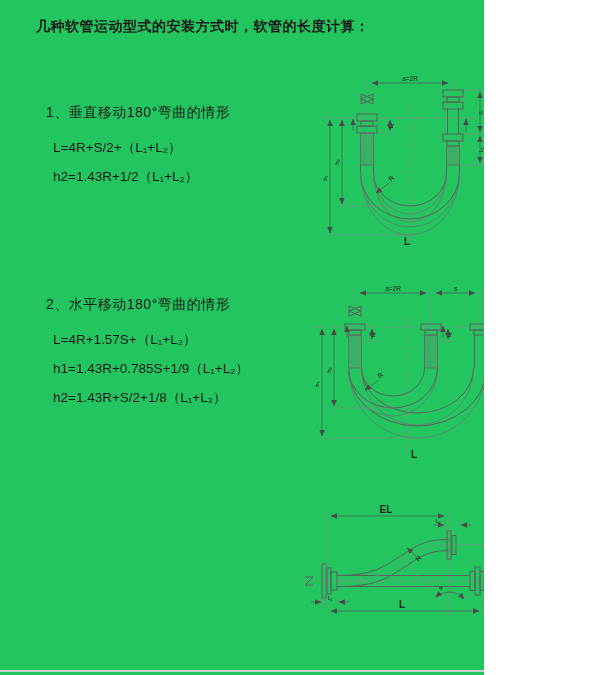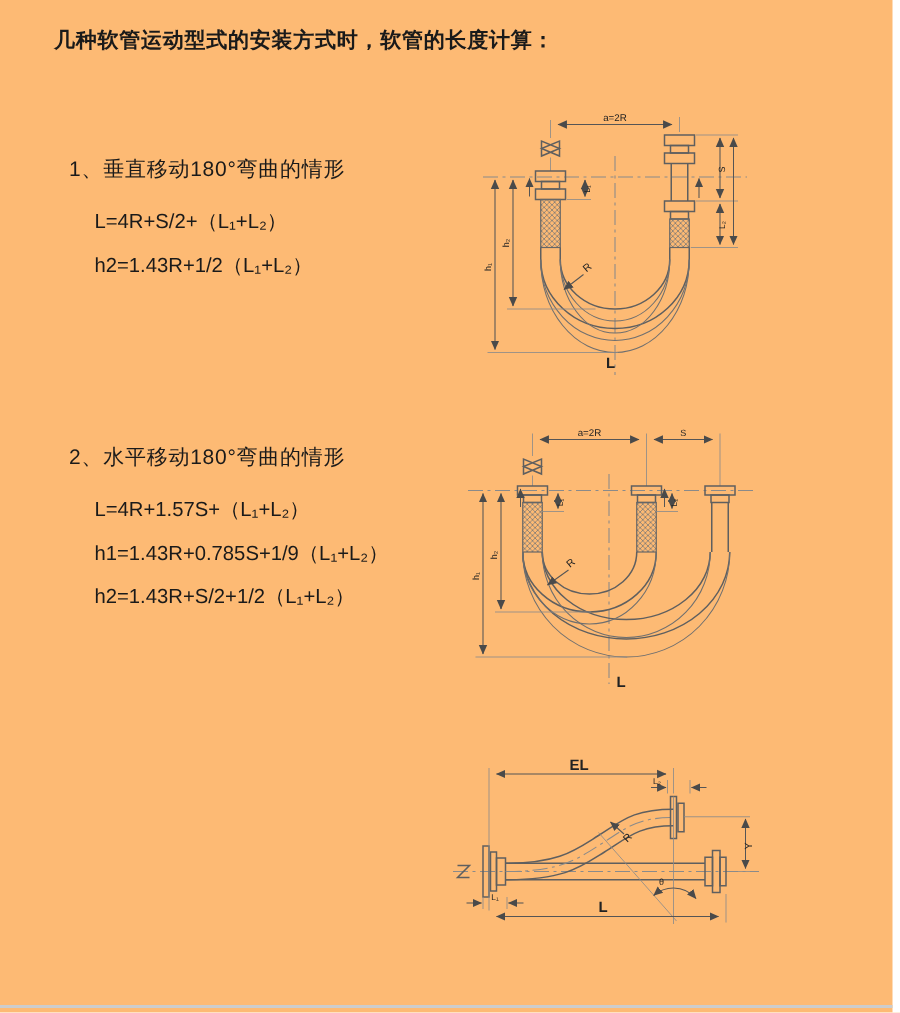--- a/index.html
+++ b/index.html
@@ -1,27 +1,27 @@
 <!DOCTYPE html>
 <html><head>
 <meta charset="utf-8">
 <style>
   html,body { margin:0; padding:0; background:#ffffff; }
   .page {
-    position:relative; width:595px; height:675px; background:#fdba74;
+    position:relative; width:484px; height:675px; background:#22c55e;
     font-family:"Liberation Sans","DejaVu Sans",sans-serif; color:#1a1a1a;
     overflow:hidden;
   }
   .title {
     position:absolute; left:36px; top:18px; margin:0;
     font-size:14px; font-weight:bold; letter-spacing:0.5px;
   }
   .section { position:absolute; left:46px; width:275px; }
   .heading { font-size:14px; font-weight:normal; margin:0 0 11px 0; letter-spacing:0.5px; }
-  .formula { font-size:13.5px; margin-left:17px; line-height:29px; white-space:nowrap; }
+  .formula { font-size:13.5px; margin-left:7px; line-height:29px; white-space:nowrap; }
   .diagram { position:absolute; }
   #d1 { left:312px; top:70px; }
   #d2 { left:306px; top:280px; }
   #d3 { left:298px; top:498px; }
   .footer-line { position:absolute; left:0; bottom:3px; width:600px; height:2px; background:#cccccc; }
 
   
   svg { display:block; }
   .geo  { stroke:#5f5f5f; stroke-width:1;   fill:none; }
   .arc  { stroke:#6f6f6f; stroke-width:0.7; fill:none; }
@@ -124,21 +124,21 @@
       <text class="t7" x="81" y="110" text-anchor="middle" transform="rotate(-40 81 110)">R</text>
       <path class="dim" d="M77,113 L64,123" marker-end="url(#ar)"></path>
     </g>
     <text class="t10" x="95" y="175" text-anchor="middle">L</text>
   </svg>
 
   <section class="section" style="top:296px">
     <div class="heading">2、水平移动180°弯曲的情形</div>
     <div class="formula">L=4R+1.57S+（L₁+L₂）</div>
     <div class="formula">h1=1.43R+0.785S+1/9（L₁+L₂）</div>
-    <div class="formula">h2=1.43R+S/2+1/2（L₁+L₂）</div>
+    <div class="formula">h2=1.43R+S/2+1/8（L₁+L₂）</div>
   </section>
 
   <svg id="d2" class="diagram" width="292" height="188" viewBox="0 0 292 188">
     <g>
       <path class="cl" d="M6,47 L196,47"></path>
       <path class="cl" d="M100,36 L100,176"></path>
     </g>
     <g>
       <path class="geo" d="M43,26 L43,36 L55,31 Z M55,26 L55,36 L43,31 Z" stroke-width="0.8"></path>
     </g>

